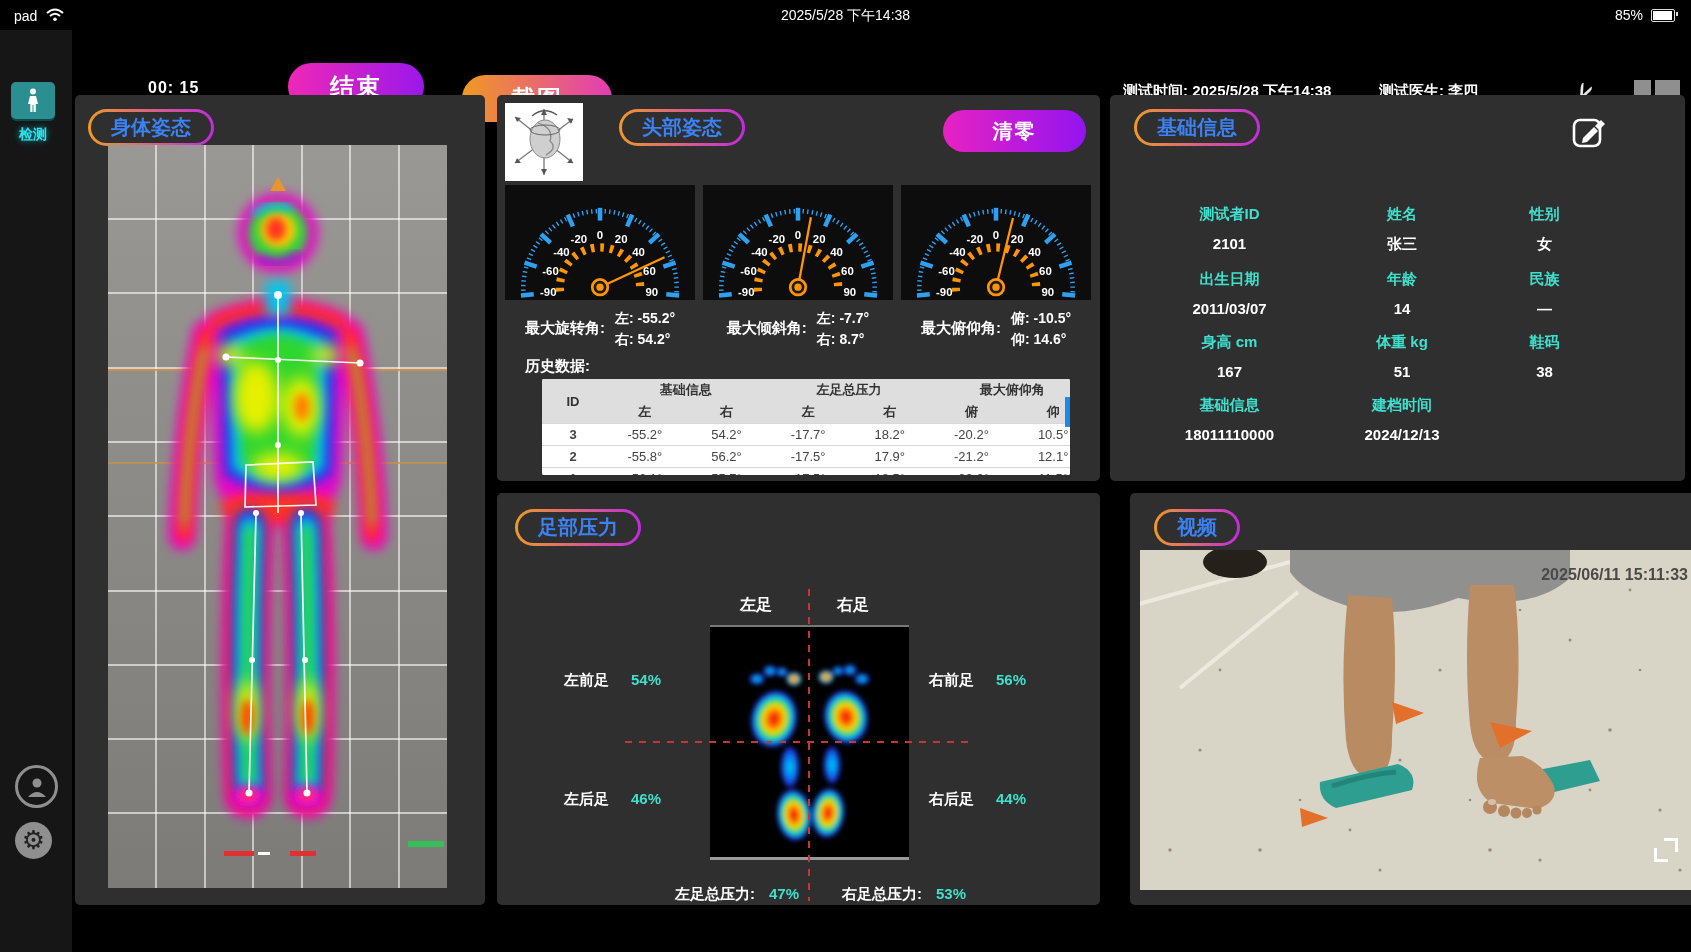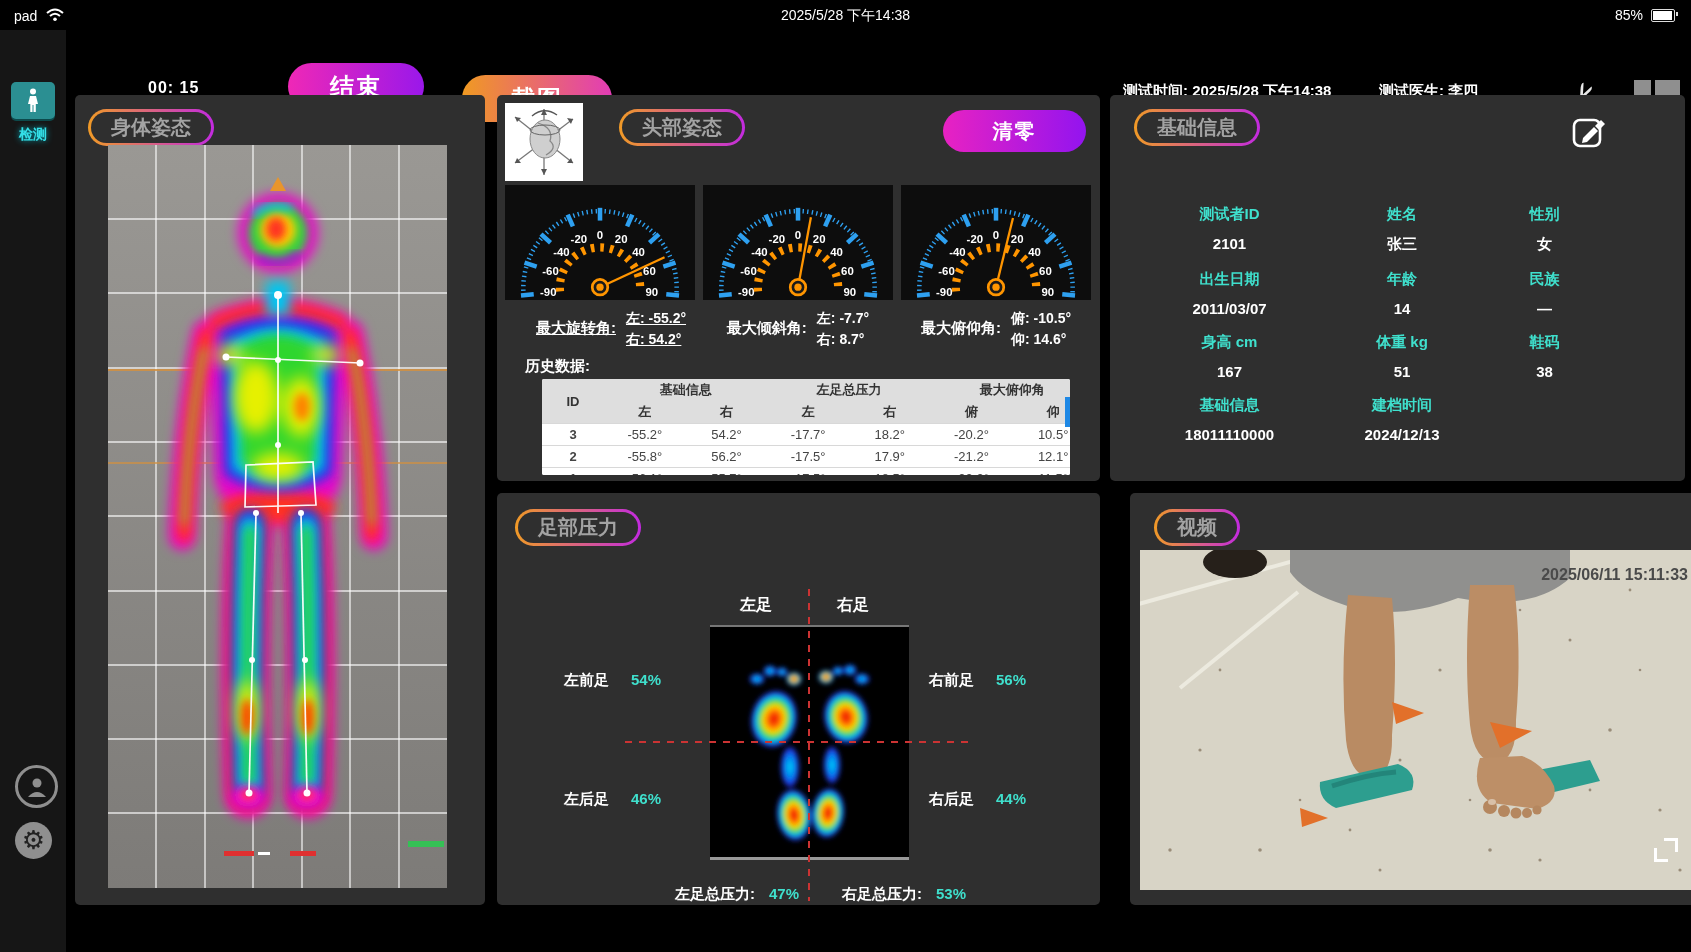--- a/index.html
+++ b/index.html
@@ -30,36 +30,36 @@
   #scissors .gl{font-size:36px;color:#e8e8e8;display:inline-block;transform:rotate(-65deg);}
   #scissors .bdg{position:absolute;right:-2px;bottom:-2px;width:19px;height:19px;border-radius:50%;
                  background:#b9b9b9;color:#222;font-size:12px;font-weight:bold;display:flex;
                  align-items:center;justify-content:center;}
   #layout-icon{position:absolute;left:1634px;top:50px;width:46px;height:38px;display:grid;cursor:pointer;
                grid-template-columns:17px 25px;grid-template-rows:20px 14px;gap:4px;}
   #layout-icon div{background:#8f8f8f;}
   #layout-icon .tall{grid-row:1/3;}
 
   
-  #sidebar{left:0;top:30px;width:66px;height:922px;background:#161616;}
+  #sidebar{left:0;top:30px;width:66px;height:922px;background:#161616;padding-left:6px;}
   #detect-btn{position:absolute;left:11px;top:52px;width:44px;height:37px;background:#2b8f92;
               border-radius:5px;display:flex;align-items:center;justify-content:center;cursor:pointer;
               box-shadow:0 2px 0 #0d4a4c;}
   #detect-label{position:absolute;left:0;top:96px;width:66px;text-align:center;color:#35e0e8;
                 font-size:14px;font-weight:bold;text-shadow:0 0 6px #0ab;}
   .side-ico{position:absolute;left:15px;width:37px;height:37px;border-radius:50%;display:flex;
             align-items:center;justify-content:center;cursor:pointer;}
   #user-ico{top:735px;border:3px solid #8f8f8f;}
   #gear-ico{top:792px;background:#8f8f8f;color:#222;font-size:26px;}
 
   
   .badge{position:absolute;padding:3px;border-radius:22px;
          background:linear-gradient(90deg,#f09a26,#c32ae0);}
   .badge-in{background:#2f2f2f;border-radius:19px;padding:2px 20px;font-size:20px;
-            font-weight:bold;color:#a3a3a3;white-space:nowrap;}
+            font-weight:bold;color:#3b82f6;white-space:nowrap;}
 
   
   #body-panel{left:75px;top:95px;width:410px;height:810px;}
   #body-img{position:absolute;left:33px;top:50px;width:339px;height:743px;}
 
   
   #head-panel{left:497px;top:95px;width:603px;height:386px;}
   #head-thumb{position:absolute;left:8px;top:8px;width:78px;height:78px;background:#fff;}
   #btn-reset{left:446px;top:15px;width:143px;height:42px;font-size:20px;
              background:linear-gradient(90deg,#e822c2,#9314ef);position:absolute;}
@@ -418,21 +418,21 @@
       </g>
       <path d="M56.2 116.6 A44 44 0 1 1 143.8 116.6" stroke="#ff9500" stroke-width="9" stroke-dasharray="4 6.5" fill="none"></path>
       <g transform="rotate(13.800000000000004 100 112)">
           <line x1="100" y1="112" x2="100" y2="34" stroke="#ff9500" stroke-width="2.5"></line>
         </g>
       <circle cx="100" cy="112" r="8.5" fill="#1a1a1a" stroke="#ff9500" stroke-width="3"></circle>
       <circle cx="100" cy="112" r="4" fill="#ff9500"></circle>
     </svg>
   </div>
 
-  <div class="metric" style="left:16px;text-decoration:underline;">
+  <div class="metric" style="left:5px;">
     <div class="ml">最大旋转角:</div>
     <div class="mv">
         <div>左: -55.2°</div>
         <div>右: 54.2°</div>
       </div>
   </div>
   <div class="metric" style="left:203px;">
     <div class="ml">最大倾斜角:</div>
     <div class="mv">
         <div>左: -7.7°</div>

